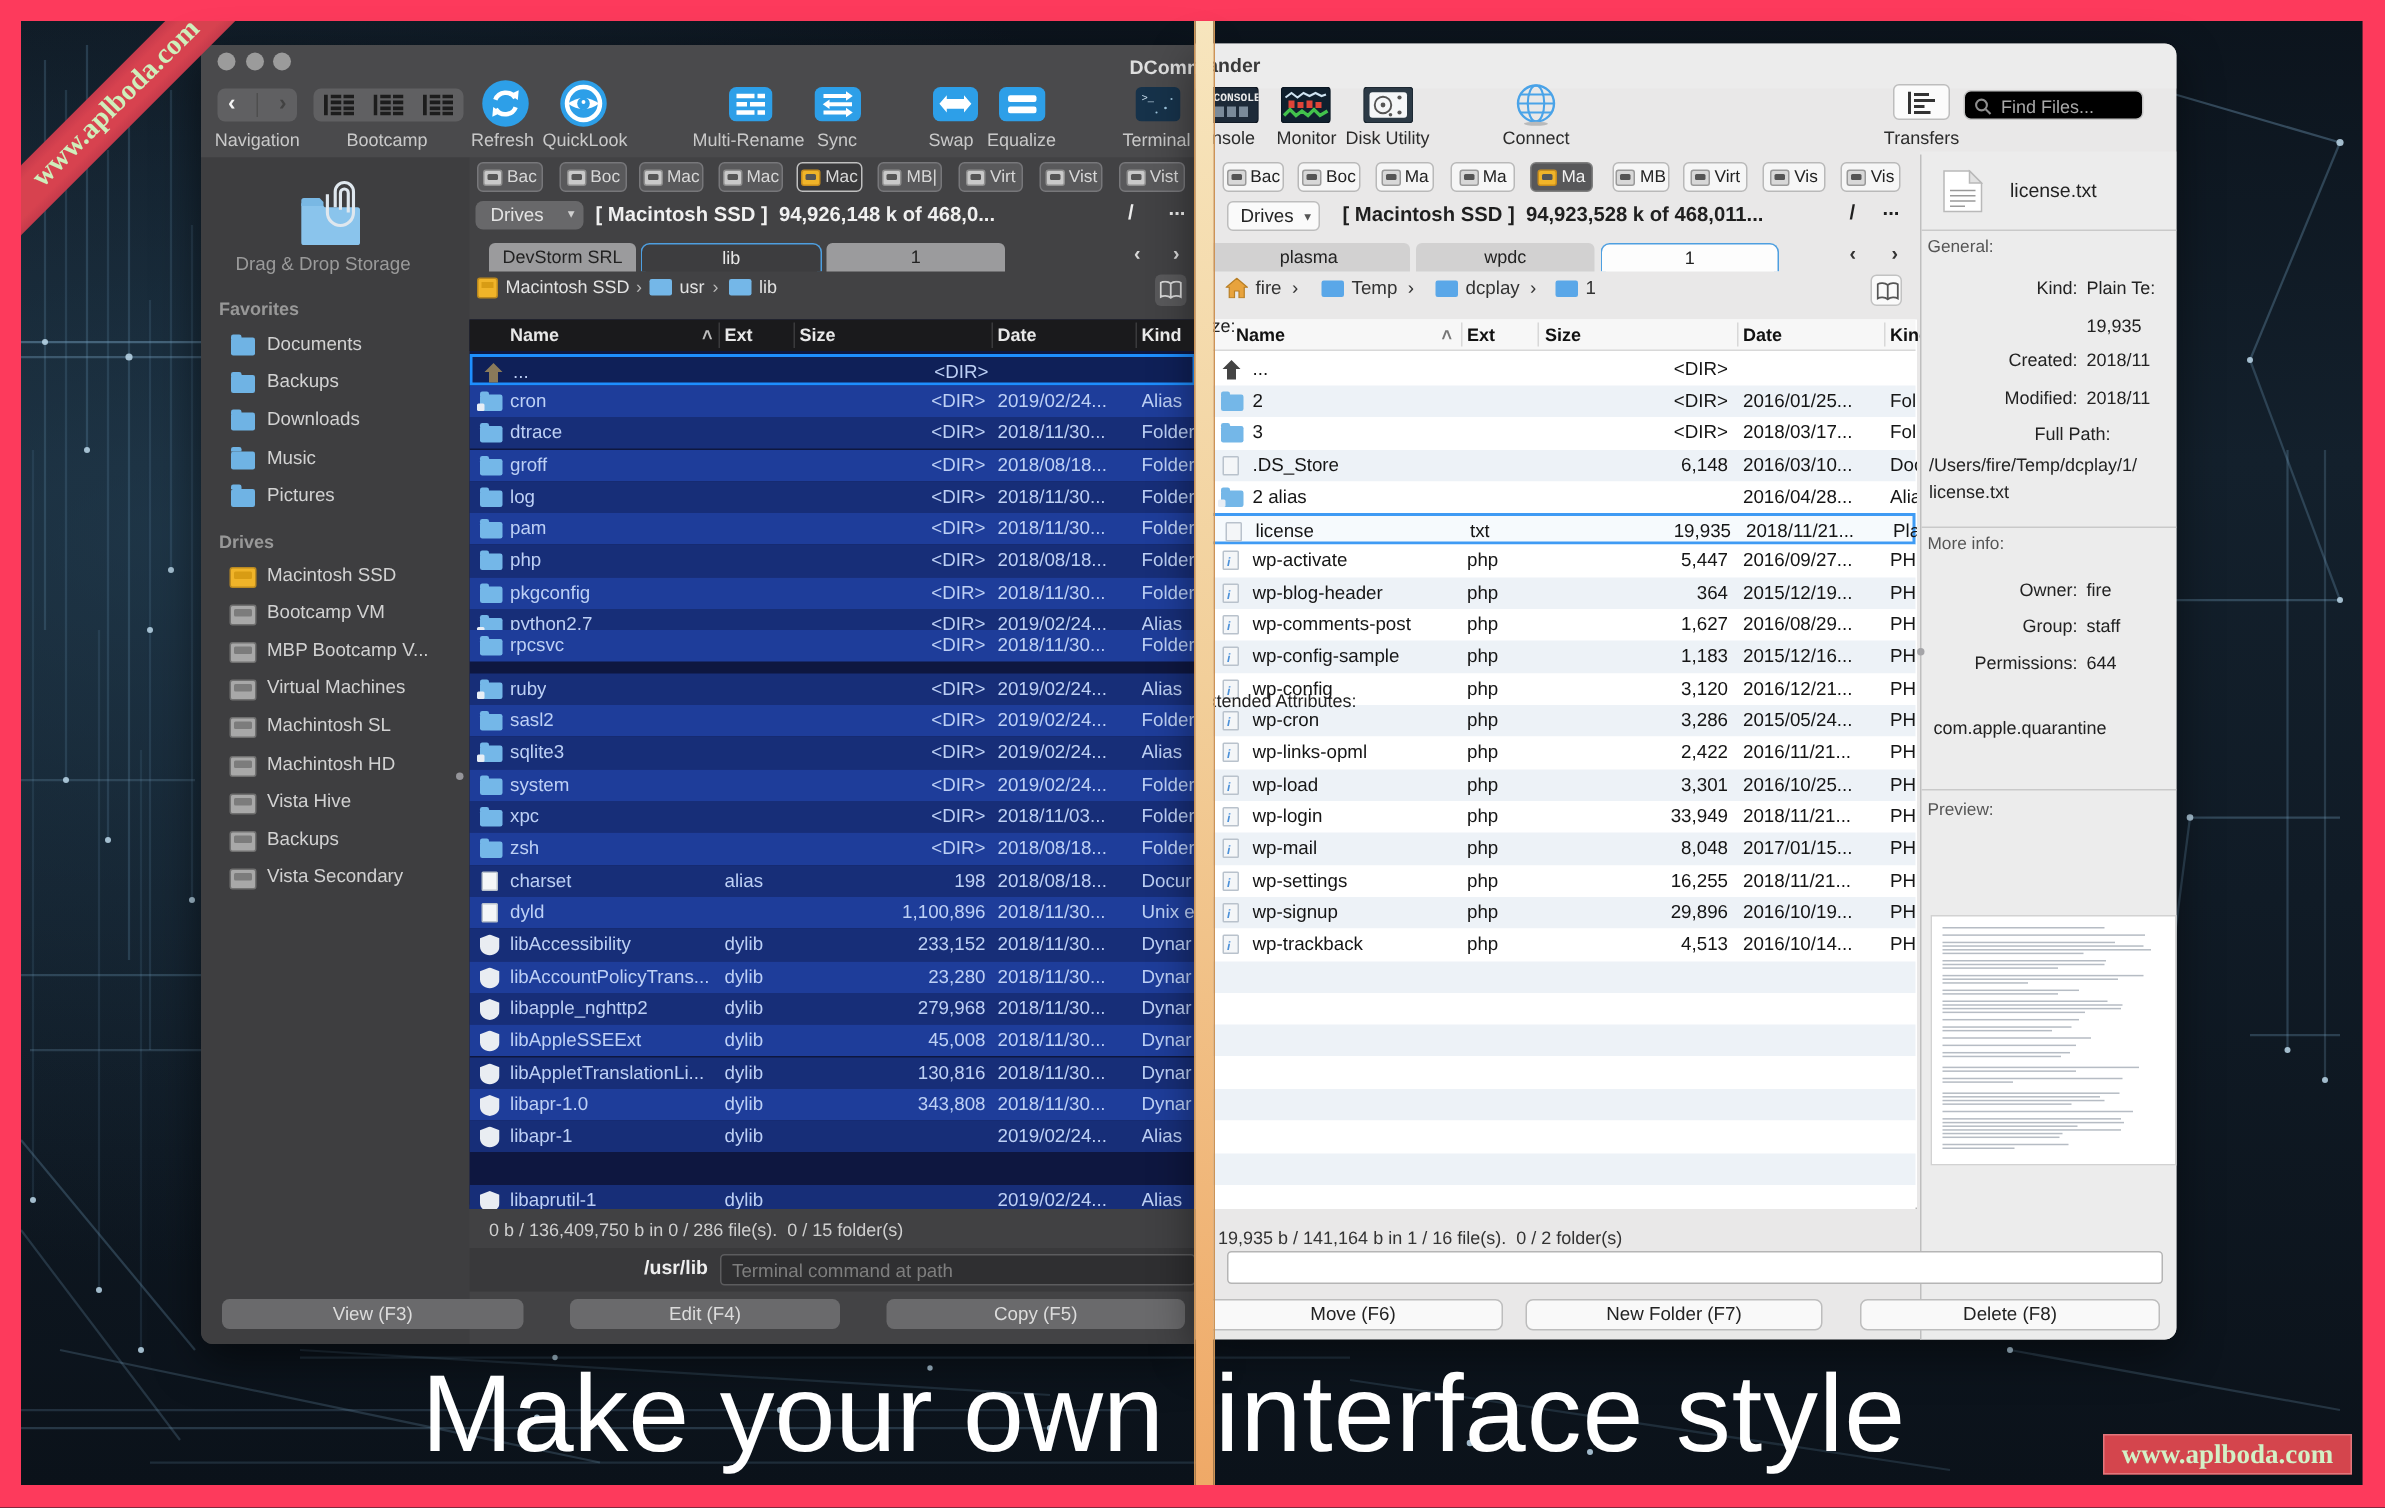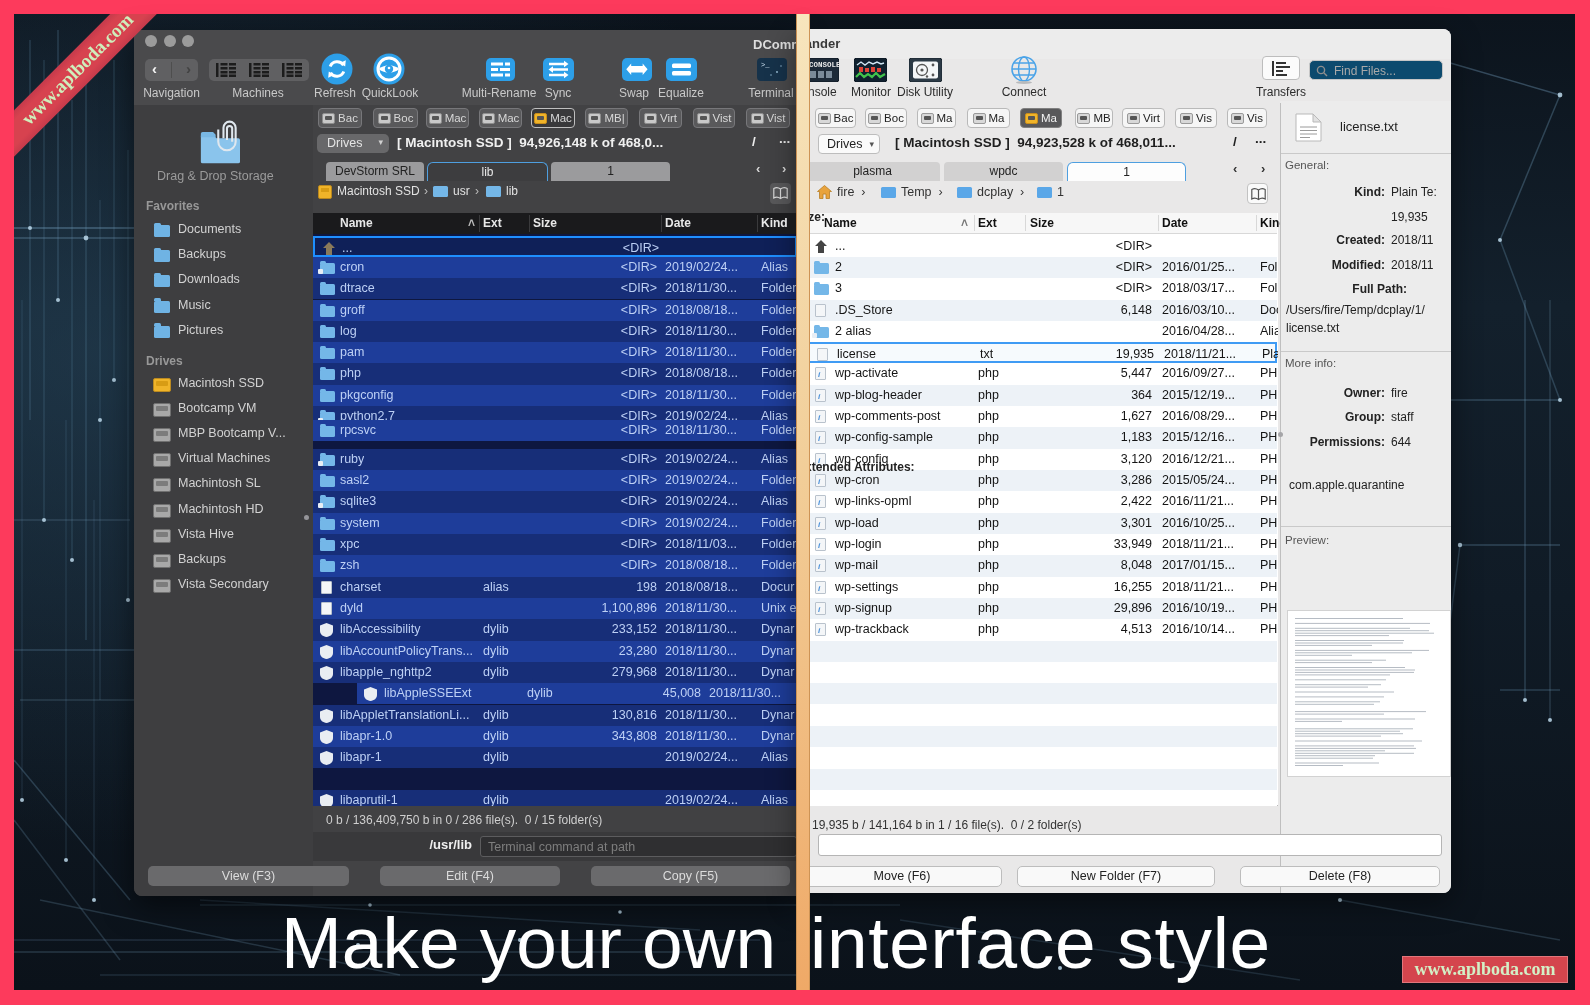--- a/index.html
+++ b/index.html
@@ -24,21 +24,21 @@
 .row{position:absolute;left:179px;right:0;height:21.3px;font-size:12.5px;color:#bdd0f5;white-space:nowrap}
 .rowR{position:absolute;left:0;width:480px;height:21.3px;font-size:12.5px;color:#151515;white-space:nowrap}
 .cell{position:absolute;top:3px;overflow:hidden}
 .folder{position:absolute;width:15px;height:11px;top:6px;border-radius:1.5px;background:#74b7e8}
 .folder:before{content:"";position:absolute;left:0;top:-2px;width:6px;height:3px;border-radius:1.5px 1.5px 0 0;background:#74b7e8}
 .file-ic{position:absolute;width:11px;height:13px;top:4px;background:#f4f6f8;border-radius:1px}
 .sideit{position:absolute;font-size:12.5px;color:#d2d2d2;white-space:nowrap}
 .btnL{position:absolute;height:20px;border-radius:5px;background:#6a6a6c;color:#dcdcdc;font-size:12.5px;text-align:center;line-height:20px}
 .btnR{position:absolute;height:21px;border-radius:5px;background:#f9f9f9;border:1px solid #bdbdbd;color:#222;font-size:12.5px;text-align:center;line-height:19px}
 .ip{position:absolute;left:485px;font-size:12px;color:#222;white-space:nowrap}
-.ipb{font-weight:bold}
+.ipb{font-weight:normal}
 #bigtext{position:absolute;top:901px;left:0;width:1590px;color:#fff;font-size:73px;letter-spacing:0px;z-index:20;white-space:nowrap}
 #ribbon{position:absolute;left:-106px;top:39px;width:340px;height:33px;background:linear-gradient(to bottom,#c53a4b,#d7424f 22%,#d7424f 78%,#c53a4b);transform:rotate(-45deg);z-index:40;display:flex;align-items:center;justify-content:center;font-family:"Liberation Serif",serif;font-weight:bold;font-size:19px;color:#cfeebb}
 #badge{position:absolute;left:1402px;top:956px;width:166px;height:27px;background:#d4454d;border:1px solid #e2767c;z-index:40;display:flex;align-items:center;justify-content:center;font-family:"Liberation Serif",serif;font-weight:bold;font-size:18px;color:#d3f0c6}
 </style></head><body>
 <div id="inner">
     <svg width="1561" height="976" viewBox="14 14 1561 976" style="position:absolute;left:0;top:0">
 <defs>
 <linearGradient id="bgg" x1="0" y1="0" x2="0" y2="1">
 <stop offset="0" stop-color="#0c141d"></stop>
           <stop offset=".3" stop-color="#13202c"></stop>
@@ -216,21 +216,21 @@
 <rect x="6" y="13" width="19" height="4.5" rx="1.5" fill="#fff"></rect>
     </svg>
     <svg class="abs" style="left:623px;top:28px" width="30" height="23" viewBox="0 0 30 23">
 <rect width="30" height="23" rx="4" fill="#16324a"></rect>
 <text x="4" y="9" font-size="7" fill="#cfe3f2" font-family="Liberation Mono,monospace">&gt;_</text>
 <circle cx="20" cy="14" r="0.9" fill="#9fc6de"></circle>
       <circle cx="24" cy="8" r="0.7" fill="#9fc6de"></circle>
       <circle cx="14" cy="17" r="0.7" fill="#9fc6de"></circle>
     </svg>
     <div class="lbl" style="left:37.5px;top:56px">Navigation</div>
-    <div class="lbl" style="left:124px;top:56px">Machines</div>
+    <div class="lbl" style="left:124px;top:56px">Bootcamp</div>
     <div class="lbl" style="left:201px;top:56px">Refresh</div>
     <div class="lbl" style="left:256px;top:56px">QuickLook</div>
     <div class="lbl" style="left:365px;top:56px">Multi-Rename</div>
     <div class="lbl" style="left:424px;top:56px">Sync</div>
     <div class="lbl" style="left:500px;top:56px">Swap</div>
     <div class="lbl" style="left:547px;top:56px">Equalize</div>
     <div class="lbl" style="left:637px;top:56px">Terminal</div>
     <div class="abs" style="left:0;top:75px;width:100%;height:108px;background:#424244"></div>
     <div class="mbtn" style="left:184px;top:78px;width:44px;">
       <span class="drive-ic"></span>
@@ -518,21 +518,21 @@
         <div class="row" style="top:631.9px;background:#172e78;">
           <svg style="position:absolute;left:7px;top:4px" width="13" height="14" viewBox="0 0 13 14">
             <path d="M6.5 0 L13 2.5 V8 C13 11.5 10 13.5 6.5 14 C3 13.5 0 11.5 0 8 V2.5 Z" fill="#e9edf2"></path>
           </svg>
           <span class="cell" style="left:27px">libapple_nghttp2</span>
           <span class="cell" style="left:170px">dylib</span>
           <span class="cell" style="left:120px;width:224px;text-align:right">279,968</span>
           <span class="cell" style="left:352px">2018/11/30...</span>
           <span class="cell" style="left:448px;width:36px">Dynar</span>
         </div>
-        <div class="row" style="top:653.2px;background:#1e3d9a;margin-left:44px;">
+        <div class="row" style="top:653.2px;background:#1e3d9a;">
           <svg style="position:absolute;left:7px;top:4px" width="13" height="14" viewBox="0 0 13 14">
             <path d="M6.5 0 L13 2.5 V8 C13 11.5 10 13.5 6.5 14 C3 13.5 0 11.5 0 8 V2.5 Z" fill="#e9edf2"></path>
           </svg>
           <span class="cell" style="left:27px">libAppleSSEExt</span>
           <span class="cell" style="left:170px">dylib</span>
           <span class="cell" style="left:120px;width:224px;text-align:right">45,008</span>
           <span class="cell" style="left:352px">2018/11/30...</span>
           <span class="cell" style="left:448px;width:36px">Dynar</span>
         </div>
         <div class="row" style="top:674.5px;background:#172e78;">
@@ -652,21 +652,21 @@
 <svg style="position:absolute;left:9px;top:4px" width="19" height="15" viewBox="0 0 19 15">
 <g fill="#333">
           <rect x="0" y="0" width="2" height="15"></rect>
           <rect x="4" y="1" width="10" height="2"></rect>
           <rect x="4" y="5" width="14" height="2"></rect>
           <rect x="4" y="9" width="7" height="2"></rect>
           <rect x="4" y="13" width="11" height="2"></rect>
         </g>
       </svg>
     </div>
-    <div class="abs" style="left:512px;top:31px;width:134px;height:20px;background:#0c4a6e;border:1px solid #c6c6c6;border-radius:5px">
+    <div class="abs" style="left:512px;top:31px;width:120px;height:20px;background:#000000;border:1px solid #c6c6c6;border-radius:5px">
 <svg style="position:absolute;left:6px;top:4px" width="12" height="12" viewBox="0 0 12 12">
         <circle cx="5" cy="5" r="3.6" fill="none" stroke="#8e8e8e" stroke-width="1.4"></circle>
         <line x1="7.8" y1="7.8" x2="11" y2="11" stroke="#8e8e8e" stroke-width="1.4"></line>
       </svg>
 <span style="position:absolute;left:24px;top:3px;color:#a8a8a8;font-size:12px">Find Files...</span>
     </div>
     <div class="lblR" style="left:22px;top:56px">onsole</div>
     <div class="lblR" style="left:74px;top:56px">Monitor</div>
     <div class="lblR" style="left:128px;top:56px">Disk Utility</div>
     <div class="lblR" style="left:227px;top:56px">Connect</div>

